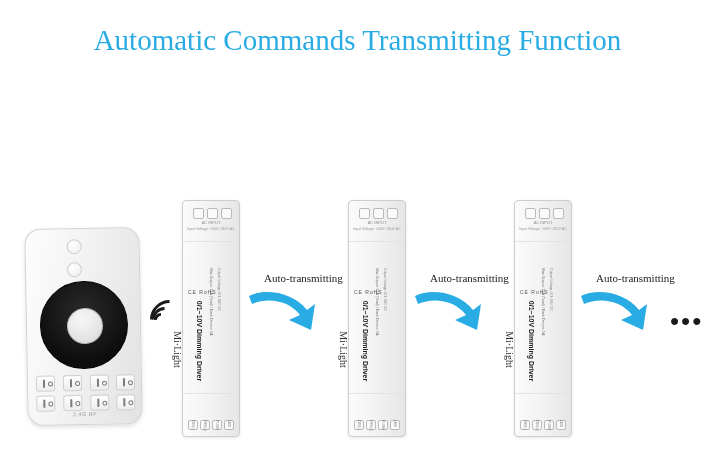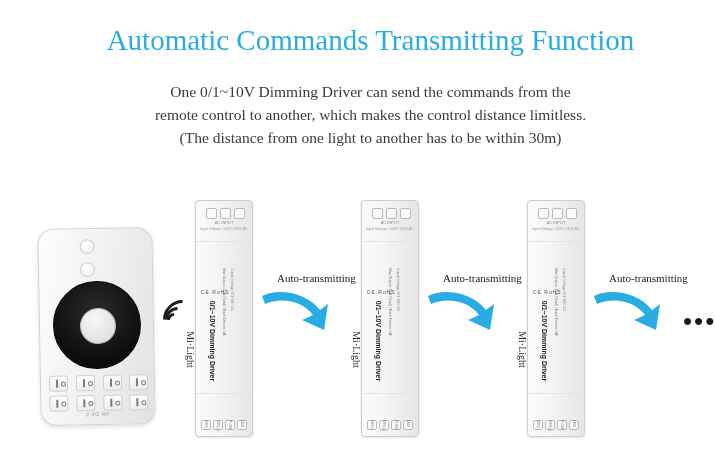--- a/index.html
+++ b/index.html
@@ -11,21 +11,20 @@
     height: 470px;
     background: #ffffff;
     font-family: "Liberation Sans", sans-serif;
     overflow: hidden;
     position: relative;
   }
   #page {
     position: relative;
     width: 605px;
     height: 470px;
-    margin-left: 13px;
   }
   .title {
     position: absolute;
     top: 24px;
     left: 0;
     width: 715px;
     text-align: center;
     font-size: 29px;
     color: #29ace3;
     font-family: "Liberation Serif", serif;
@@ -306,25 +305,20 @@
     line-height: 10px;
   }
 </style>
 </head>
 <body>
 
 <div id="page">
 
   <div class="title">Automatic Commands Transmitting Function</div>
 
-  <div class="subtitle">
-    <div>One 0/1~10V Dimming Driver can send the commands from the</div>
-    <div>remote control to another, which makes the control distance limitless.</div>
-    <div>(The distance from one light to another has to be within 30m)</div>
-  </div>
 
   <div class="remote">
     <div class="remote-top-btn b1"></div>
     <div class="remote-top-btn b2"></div>
     <div class="dial">
       <div class="dial-inner"></div>
     </div>
     <div class="keypad">
       <div class="key" style="left:0px;top:0px;">
           <span class="bar"></span>

